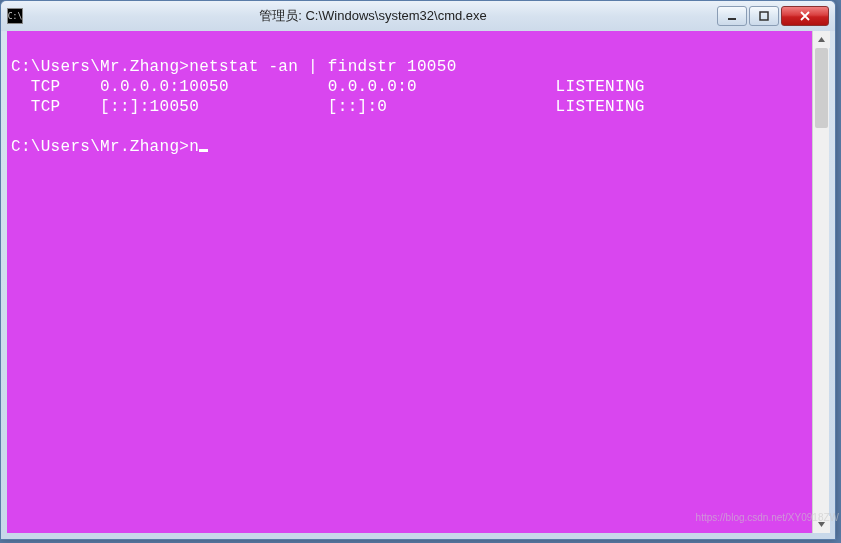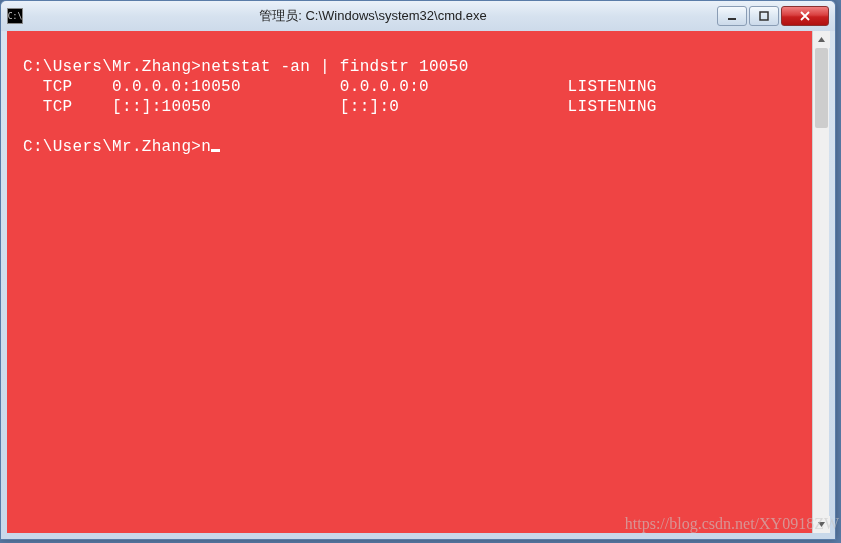--- a/index.html
+++ b/index.html
@@ -80,26 +80,26 @@
       position: absolute;
       top: 30px;
       left: 6px;
       right: 6px;
       bottom: 6px;
       background: #000;
       display: flex;
     }
     .terminal {
       flex: 1;
-      background: #ef4444;
+      background: #d946ef;
       color: #fff;
       font-family: "Consolas", "Courier New", monospace;
       font-size: 16px;
       line-height: 20px;
-      padding: 6px 16px;
+      padding: 6px 4px;
       white-space: pre;
       overflow: hidden;
       letter-spacing: 0.3px;
     }
     .scrollbar {
       width: 17px;
       background: #f0f0f0;
       position: relative;
       border-left: 1px solid #d0d0d0;
     }
@@ -127,25 +127,25 @@
     .cursor {
       display: inline-block;
       width: 9px;
       height: 3px;
       background: #fff;
       vertical-align: baseline;
       margin-bottom: -1px;
     }
     .watermark {
       position: absolute;
-      bottom: 10px;
+      bottom: 20px;
       right: 2px;
       color: rgba(200,200,200,0.6);
-      font-size: 16px;
-      font-family: Liberation Serif, serif;
+      font-size: 10px;
+      font-family: Liberation Sans, sans-serif;
       pointer-events: none;
     }
   </style>
 </head>
 <body>
 
 <div class="window">
   <div class="titlebar">
     <div class="titlebar-icon">C:\</div>
     <div class="titlebar-text">管理员: C:\Windows\system32\cmd.exe</div>

